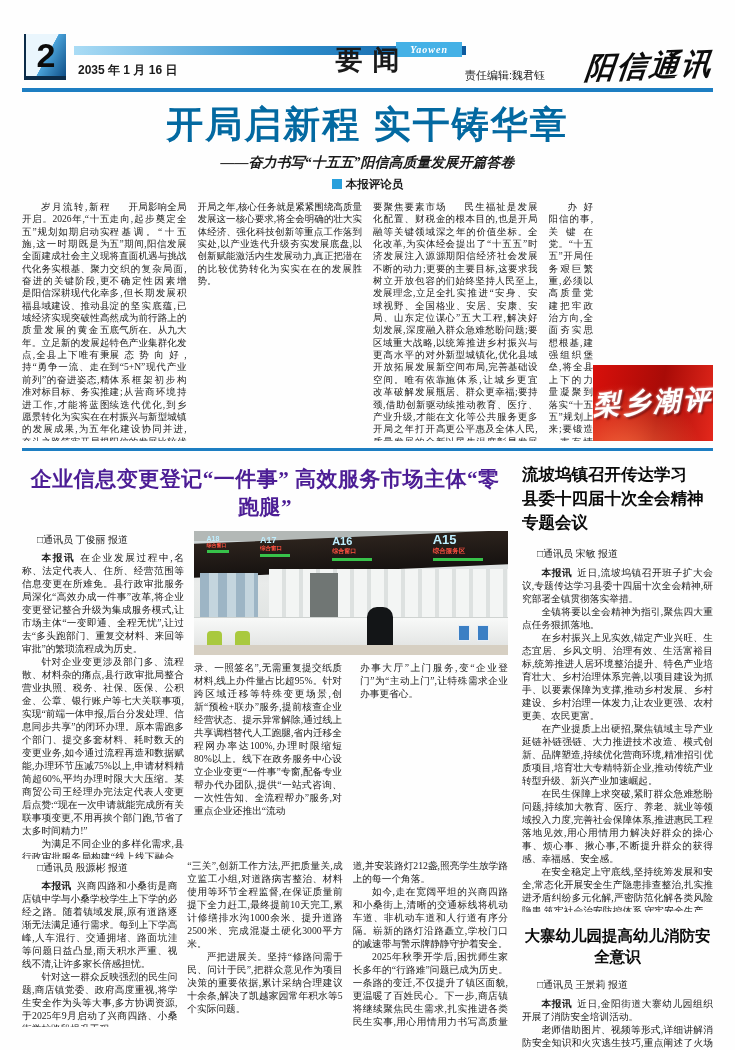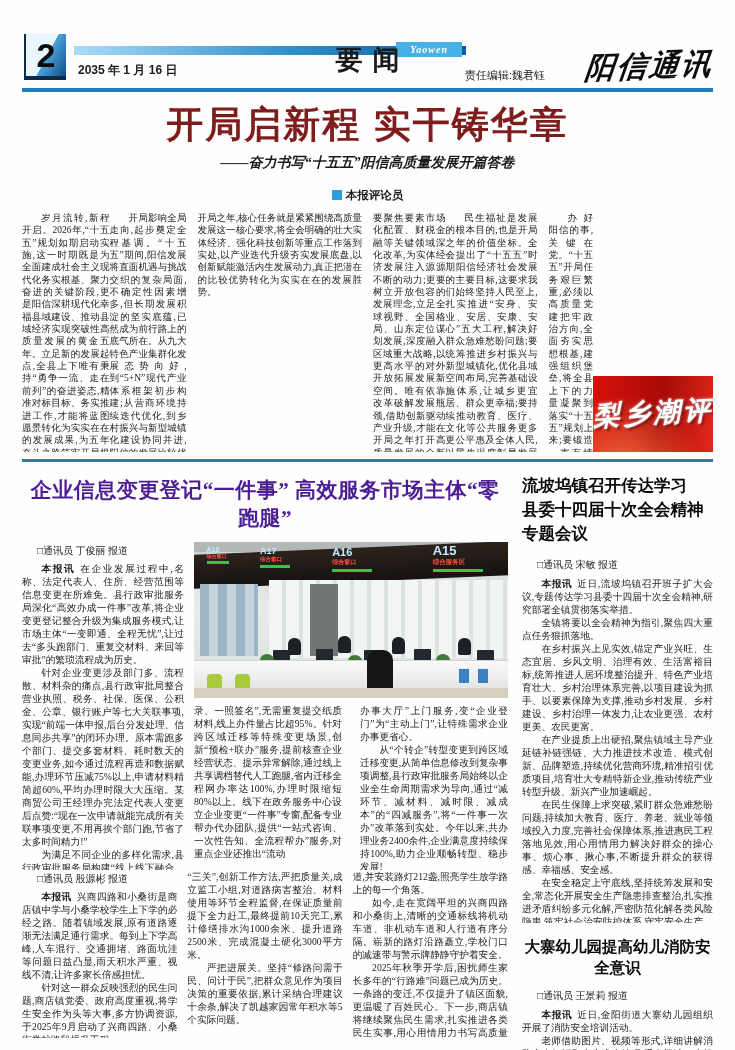--- a/index.html
+++ b/index.html
@@ -39,24 +39,24 @@
     position:absolute; right:0; top:18px; font-size:30px; font-weight:900;
     font-style:italic; letter-spacing:2px; color:#0d0d0d;
     transform:rotate(-2deg) skewX(-8deg);
   }
   .rule { height:4px; background:#1d7ec2; }
   .rule.thin { height:3px; }
   
   .editorial { margin-top:8px; }
   .ed-title {
     text-align:center; font-family:"Liberation Sans","DejaVu Sans",sans-serif;
-    font-size:37px; font-weight:900; letter-spacing:2px; color:#7f1d1d;
+    font-size:37px; font-weight:900; letter-spacing:2px; color:#0369a1;
   }
   .ed-sub { text-align:center; font-size:14px; font-weight:700; font-style:italic; margin-top:4px; }
-  .ed-byline { text-align:center; font-size:11.5px; font-weight:700; margin-top:16px; font-family:"Liberation Sans","DejaVu Sans",sans-serif; }
+  .ed-byline { text-align:center; font-size:11.5px; font-weight:700; margin-top:5px; font-family:"Liberation Sans","DejaVu Sans",sans-serif; }
   .sq { display:inline-block; width:10px; height:10px; background:#29a0dc; margin-right:4px; vertical-align:-1px; }
   .ed-cols { display:flex; gap:11px; height:240px; overflow:hidden; margin-top:9px; margin-bottom:7px; }
   .ed-col { flex:1; font-size:9.5px; line-height:1.3; text-align:justify; overflow:hidden; display:flex; flex-direction:row; }
   .ed-col p, .bodycol p, .aside-body p { margin:0; }
   .indent { text-indent:2em; }
   .banner {
     margin-top:auto; height:76px; flex:none;
     background:radial-gradient(circle at 25% 130%,rgba(255,120,70,.9),rgba(255,120,70,0) 60%),
                linear-gradient(100deg,#d9100b,#a80b07 55%,#e4281c);
     display:flex; align-items:center; justify-content:center;
@@ -74,21 +74,21 @@
   }
   .art2-body { display:flex; gap:10px; height:328px; overflow:hidden; }
   .bodycol { font-size:9.7px; line-height:1.34; text-align:justify; overflow:hidden; }
   .colA { width:162px; flex:none; }
   .art2-right { flex:1; display:flex; flex-direction:column; gap:6px; overflow:hidden; }
   .cols2 { display:flex; gap:18px; flex:1; overflow:hidden; }
   .cols2 .bodycol { flex:1; }
   .byline { font-size:10px; margin:2px 0 5px; text-indent:1.5em; color:#222; }
   .lead { margin-right:5px; font-family:"Liberation Sans","DejaVu Sans",sans-serif; }
   
-  .photo { position:relative; width:100%; height:156px; flex:none; overflow:hidden;
+  .photo { position:relative; width:100%; height:124px; flex:none; overflow:hidden;
     background:linear-gradient(#c9d2d4,#e9ebea 42%,#e0e4e2 75%,#d8d3c8); }
   .ceiling { position:absolute; top:0; left:0; right:0; height:10px; background:#b3b8b6; }
   .ledstrip { position:absolute; top:6px; left:-4px; right:-4px; height:34px;
     background:linear-gradient(#2c231d,#161210); transform:skewY(-2.5deg); }
   .sign { position:absolute; top:4px; color:#bfefff; font-weight:900;
     font-family:"Liberation Sans","DejaVu Sans",sans-serif; }
   .sign .sub { display:block; color:#ff5040; font-weight:700; }
   .sign .grn { display:block; height:3px; background:#37c24a; margin-top:2px; }
   .window { position:absolute; left:2%; top:42px; width:58px; height:72px;
     background:repeating-linear-gradient(90deg,#9db5c5 0 9px,#c4d5de 9px 18px); }
@@ -227,21 +227,20 @@
               <div class="stool" style="left:4%;"></div>
               <div class="stool" style="left:13%;"></div>
               <div class="floor"></div>
             </div>
             <div class="cols2">
               <div class="bodycol">
                 <p>录、一照签名”,无需重复提交纸质材料,线上办件量占比超95%。针对跨区域迁移等特殊变更场景,创新“预检+联办”服务,提前核查企业经营状态、提示异常解除,通过线上共享调档替代人工跑腿,省内迁移全程网办率达100%,办理时限缩短80%以上。线下在政务服务中心设立企业变更“一件事”专窗,配备专业帮办代办团队,提供“一站式咨询、一次性告知、全流程帮办”服务,对重点企业还推出“流动</p>
               </div>
               <div class="bodycol">
                 <p>办事大厅”上门服务,变“企业登门”为“主动上门”,让特殊需求企业办事更省心。</p>
-                <p class="indent">从“个转企”转型变更到跨区域迁移变更,从简单信息修改到复杂事项调整,县行政审批服务局始终以企业全生命周期需求为导向,通过“减环节、减材料、减时限、减成本”的“四减服务”,将“一件事一次办”改革落到实处。今年以来,共办理业务2400余件,企业满意度持续保持100%,助力企业顺畅转型、稳步发展!</p>
               </div>
             </div>
           </div>
         </div>
       </section>
 
       <section>
         <div class="sd-cols">
           <div class="bodycol">
             <div class="byline">□通讯员 殷源彬 报道</div>

